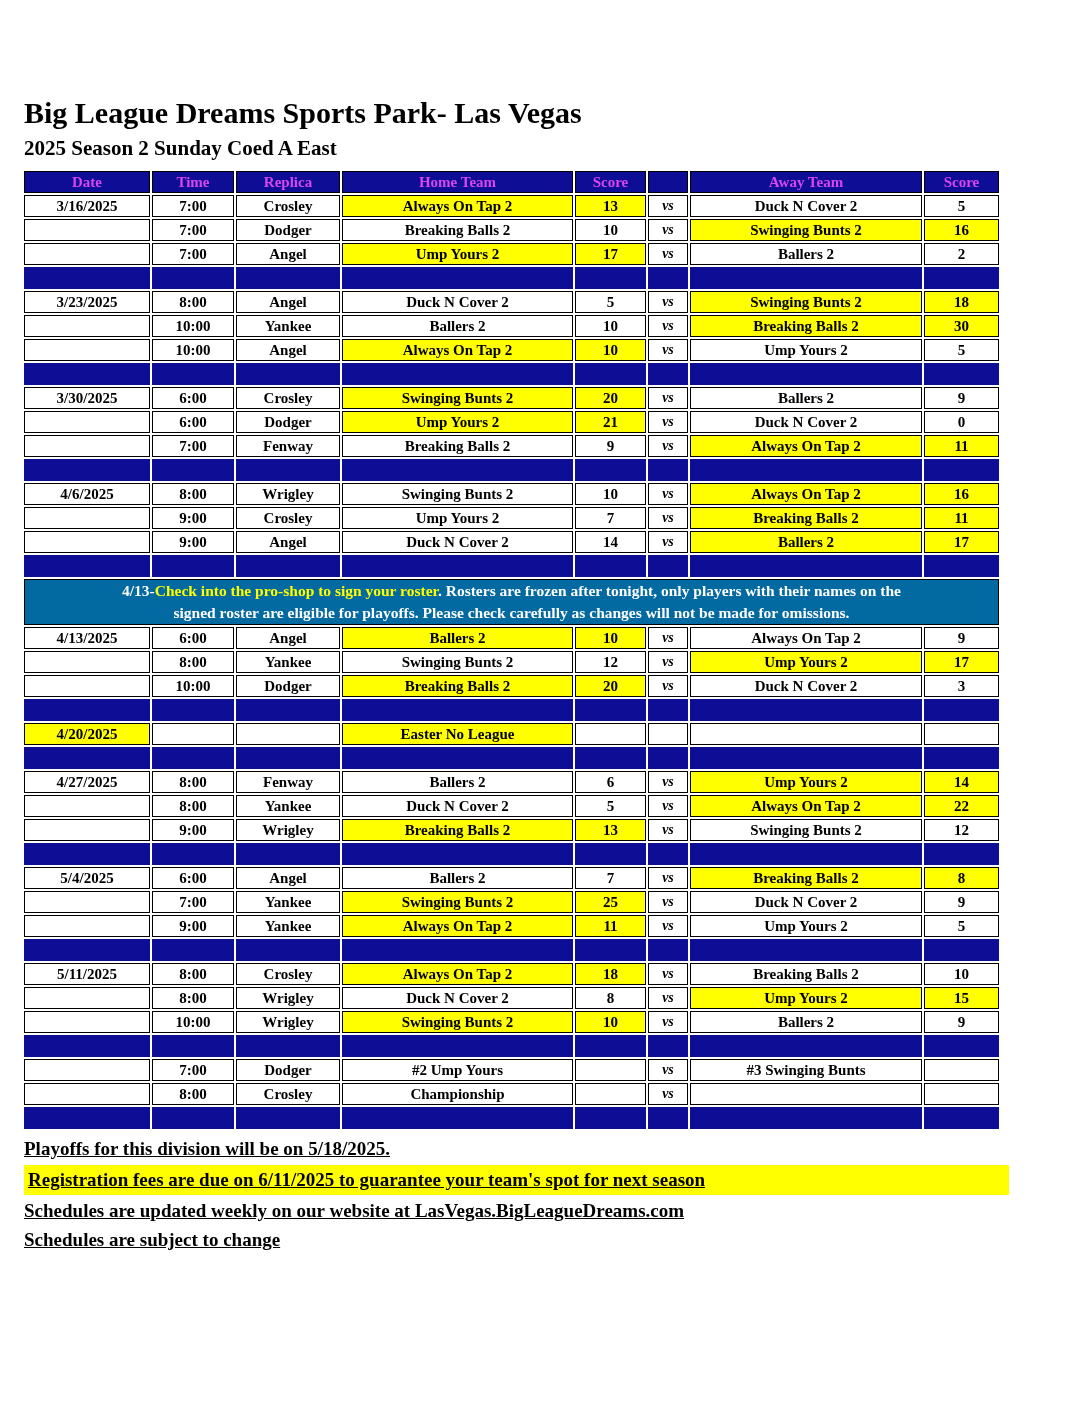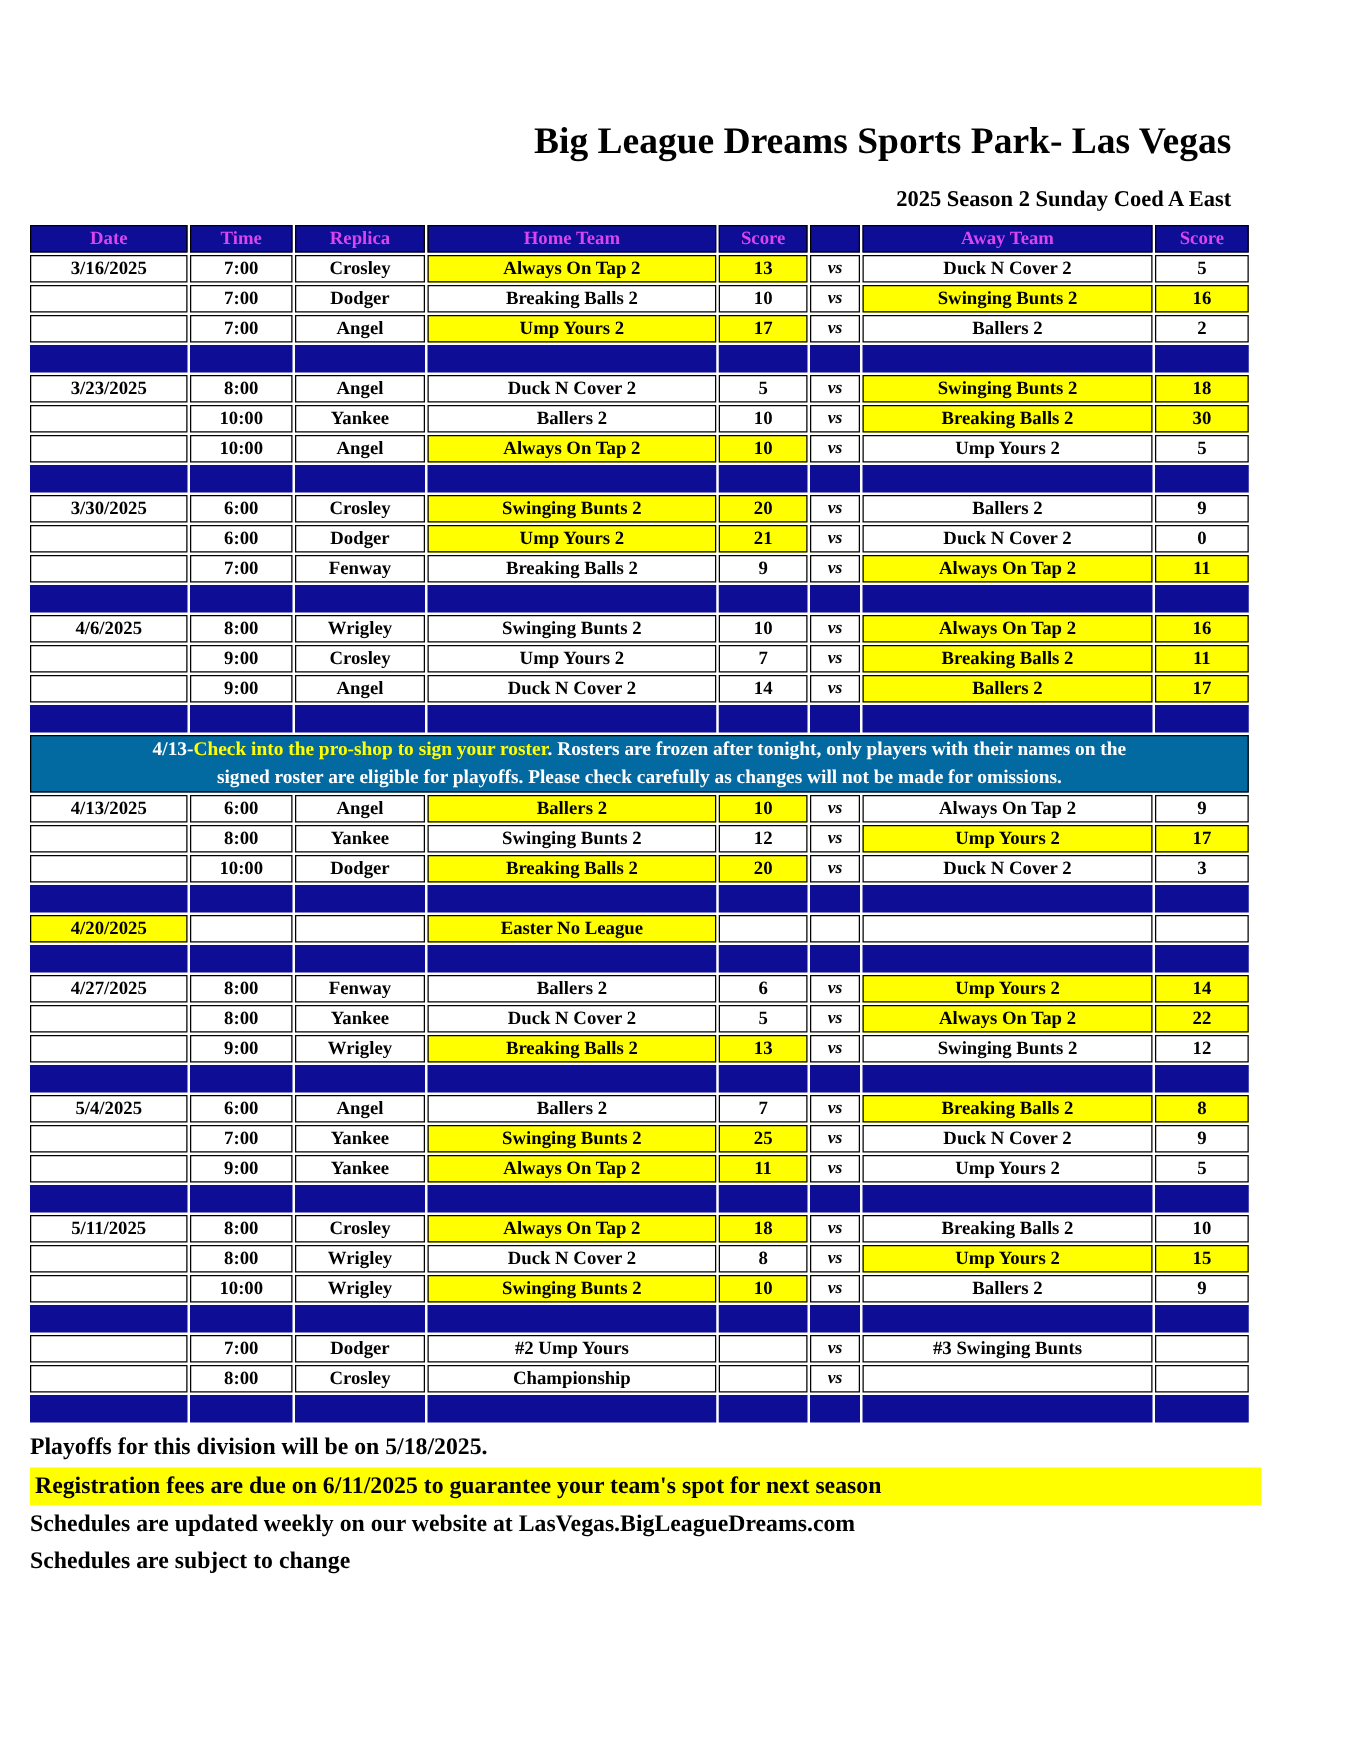--- a/index.html
+++ b/index.html
@@ -1,42 +1,42 @@
 <!DOCTYPE html>
 <html><head>
 <meta charset="utf-8">
 <style>
   html,body{margin:0;padding:0;}
   body{
     width:1088px;height:1408px;background:#ffffff;position:relative;
     font-family:"Liberation Serif", serif;font-weight:bold;color:#000;
   }
-  .header-block{width:961px;margin:96px 0 0 24px;text-align:right;}
+  .header-block{width:961px;margin:96px 0 0 24px;text-align:left;}
   .title{font-size:30px;line-height:1.1;}
-  .subtitle{font-size:18px;margin-top:20px;}
+  .subtitle{font-size:21px;margin-top:7px;}
   .note{font-size:15px;margin-top:14px;font-style:italic;white-space:pre-wrap;}
   table.sched{
     border-collapse:separate;border-spacing:2px;table-layout:fixed;
     margin:8px 0 0 22px;width:965px;
   }
   table.sched td, table.sched th{
     height:20px;padding:0 2px;text-align:center;vertical-align:middle;
     font-size:15px;font-weight:bold;overflow:hidden;white-space:nowrap;
   }
   table.sched th{background:#0d0d96;color:#d946ef;border:1px solid #000;}
   table.sched td.cell{background:#ffffff;border:1px solid #000;}
   table.sched td.hl{background:#ffff00;}
   table.sched td.vs{font-style:italic;font-size:14px;}
   table.sched tr.sep td{background:#0d0d96;border:0;height:22px;}
   table.sched td.banner{
     background:#0369a1;color:#ffffff;border:1px solid #000;
     height:44px;font-size:15.5px;line-height:1.4;white-space:normal;
   }
   .banner-hl{color:#ffff00;}
-  .footer{margin:5px 0 12px 24px;}
+  .footer{margin:5px 0 12px 24px;text-decoration:underline;}
   .footer .fline{font-size:19px;line-height:1.38;margin-top:2px;width:961px;}
   .footer .fline.yellow{background:#ffff00;width:981px;padding:2px 0 2px 4px;margin:3px 0 3px 0;}
 </style>
 </head>
 <body>
 
 <div class="header-block">
   <div class="title">Big League Dreams Sports Park- Las Vegas</div>
   <div class="subtitle">2025 Season 2 Sunday Coed A East</div>
 </div>

